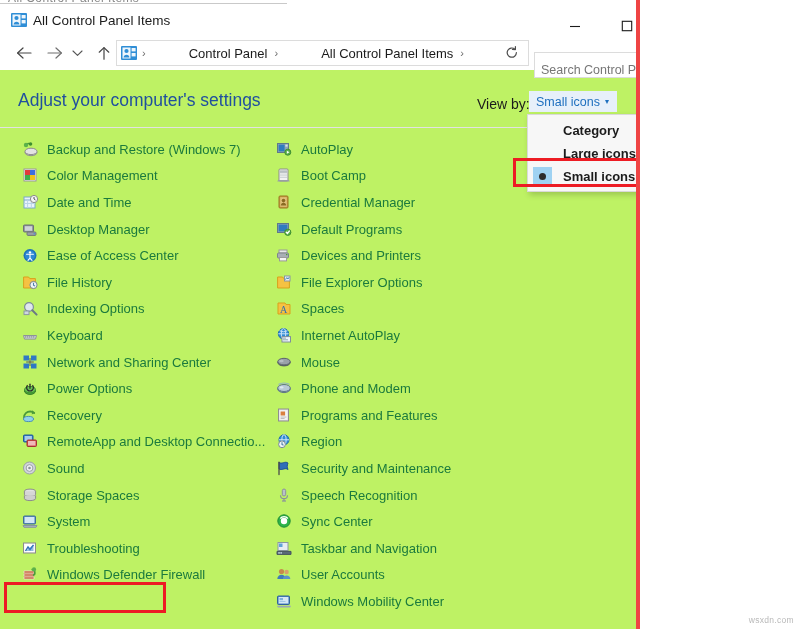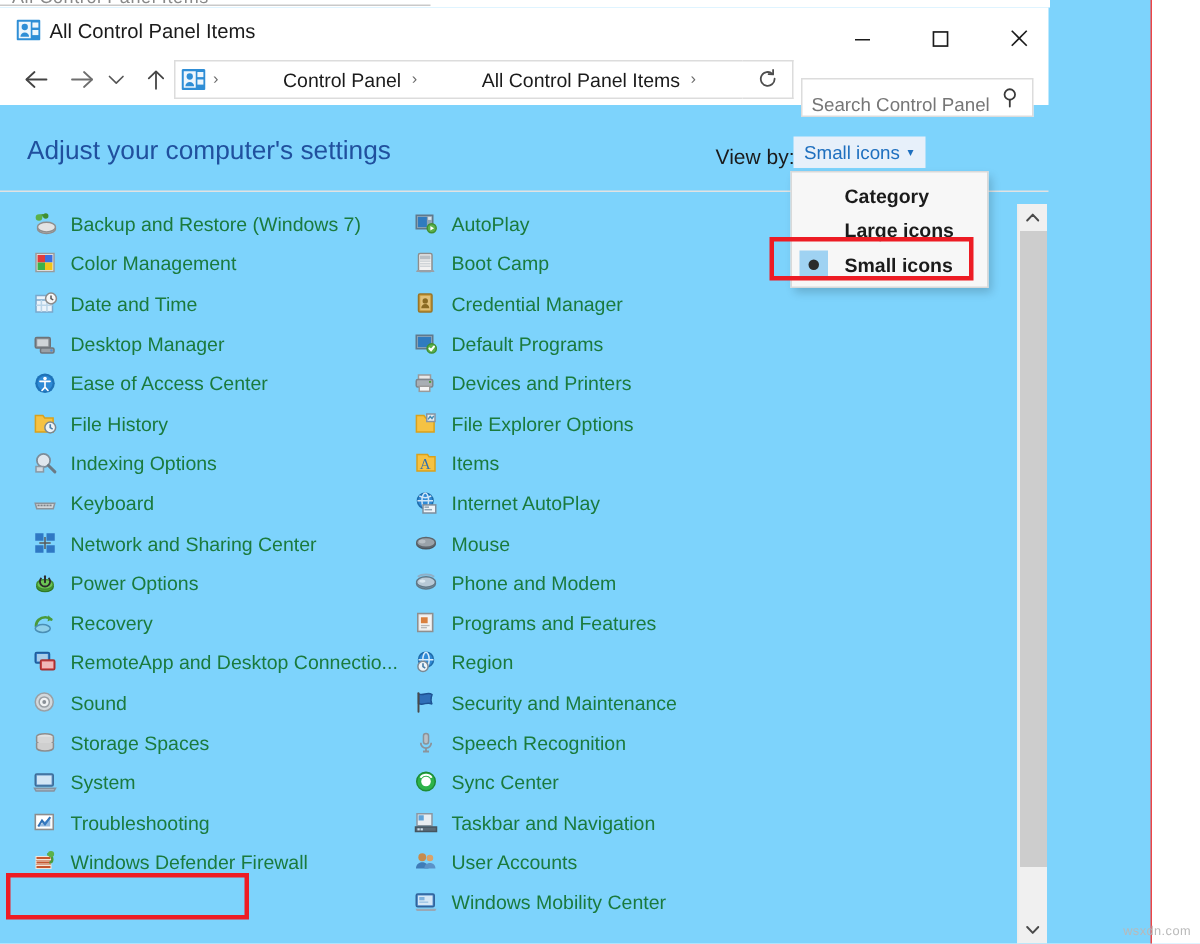--- a/index.html
+++ b/index.html
@@ -11,23 +11,23 @@
     overflow:hidden;
     position:relative;
   }
   
   #desktop{
     position:absolute;left:0;top:0;width:800px;height:629px;
     background:#ffffff;
   }
   
   #window{
-    position:absolute;left:0;top:0;width:768px;height:629px;
-    background:#7dd3fc;
-    border-right:1px solid #ef4444;
+    position:absolute;left:0;top:0;width:640px;height:629px;
+    background:#bef264;
+    border-right:4px solid #ef4444;
     box-sizing:border-box;
     overflow:hidden;
   }
   
   #top-sliver{
     position:absolute;left:0;top:0;width:700px;height:5px;
     background:#ffffff;overflow:hidden;
   }
   #top-sliver .ghost{
     position:absolute;left:8px;top:-9px;
@@ -537,21 +537,21 @@
               <rect x="8.5" y="2" width="5.5" height="5" fill="#e9eef2" stroke="#8794a0"></rect>
               <path d="M9.4 5.6 L10.8 3.6 L12 5 L13.2 3.2" fill="none" stroke="#4a8fb5" stroke-width="1"></path>
             </svg></span>
           <span class="lbl">File Explorer Options</span>
         </div>
         <div class="cp-item">
           <span class="ico"><svg width="17" height="17" viewBox="0 0 17 17">
               <path d="M2 3h7l1 1.5h4V14H2z" fill="#f5c243" stroke="#d9a11b"></path>
               <text x="7.5" y="12.6" font-family="Liberation Serif, serif" font-size="10" fill="#2f6fb0" text-anchor="middle">A</text>
             </svg></span>
-          <span class="lbl">Items</span>
+          <span class="lbl">Spaces</span>
         </div>
         <div class="cp-item">
           <span class="ico"><svg width="17" height="17" viewBox="0 0 17 17">
               <circle cx="7.5" cy="6.8" r="5.2" fill="#2f8ad6" stroke="#1f6cab"></circle>
               <ellipse cx="7.5" cy="6.8" rx="2.2" ry="5.2" fill="none" stroke="#cfe6f7"></ellipse>
               <line x1="2.3" y1="6.8" x2="12.7" y2="6.8" stroke="#cfe6f7"></line>
               <path d="M3.5 3.6c2.5 1.6 5.5 1.6 8 0" fill="none" stroke="#cfe6f7"></path>
               <rect x="6" y="9.6" width="8.5" height="5.4" fill="#eef4f9" stroke="#7e8e9c"></rect>
               <rect x="7" y="10.6" width="3" height="1" fill="#8fa5b5"></rect>
               <rect x="7" y="12.3" width="5" height="1" fill="#8fa5b5"></rect>

